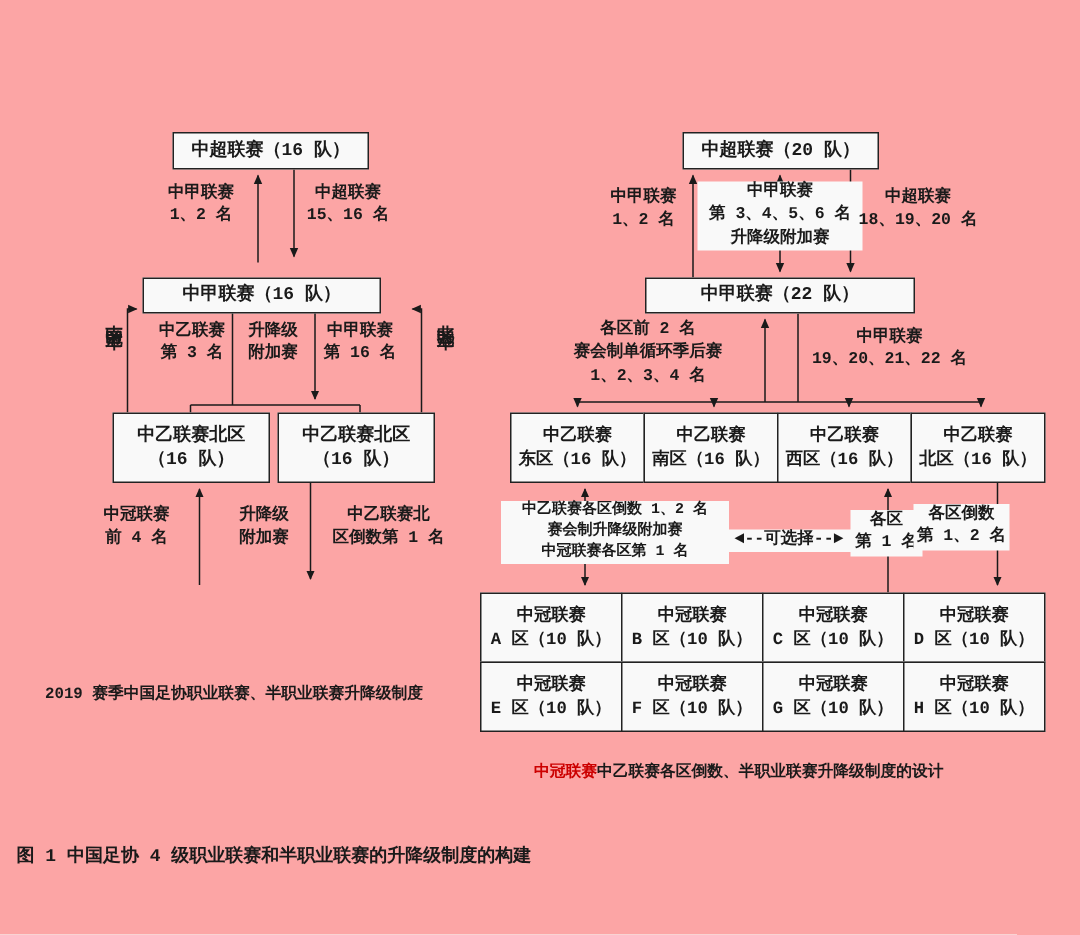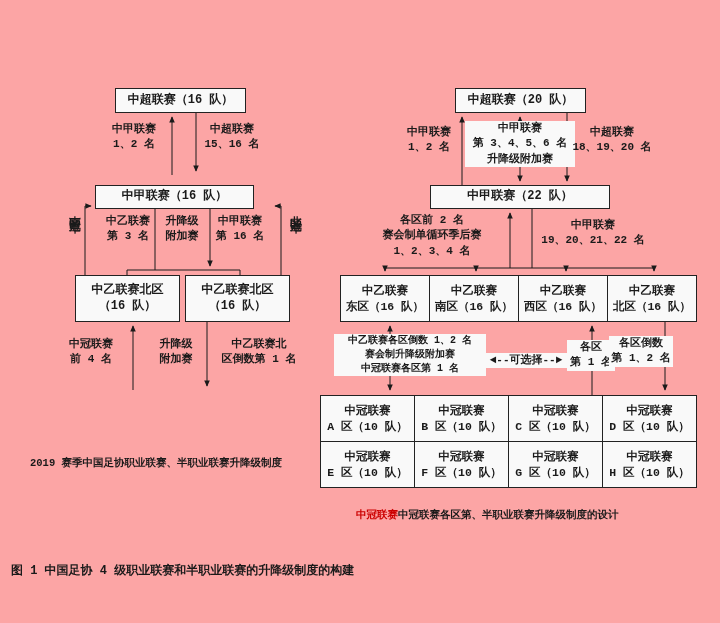--- a/index.html
+++ b/index.html
@@ -164,17 +164,17 @@
     <div class="cell">中冠联赛
 E 区（10 队）</div>
     <div class="cell">中冠联赛
 F 区（10 队）</div>
     <div class="cell">中冠联赛
 G 区（10 队）</div>
     <div class="cell">中冠联赛
 H 区（10 队）</div>
   </div>
 
-  <div class="caption" style="left:356px;top:509px;width:344px"><span class="red">中冠联赛</span><span>中冠联赛各区第、半职业联赛升降级制度的设计</span></div>
+  <div class="caption" style="left:356px;top:509px;width:344px"><span class="red">中冠联赛</span><span>中乙联赛各区倒数、半职业联赛升降级制度的设计</span></div>
 
   <div class="caption" style="left:11px;top:564px;width:720px;font-size:12px">图 1  中国足协 4 级职业联赛和半职业联赛的升降级制度的构建</div>
 
 </div>
 
 </body></html>

